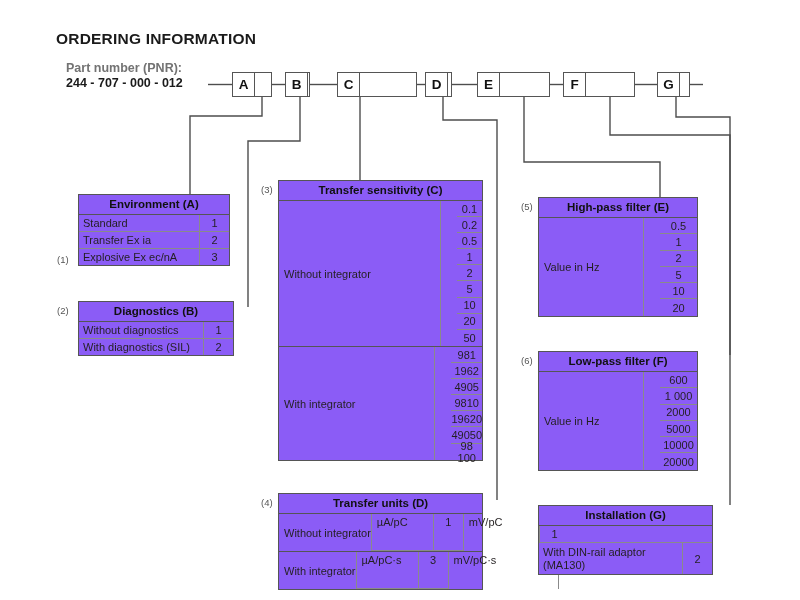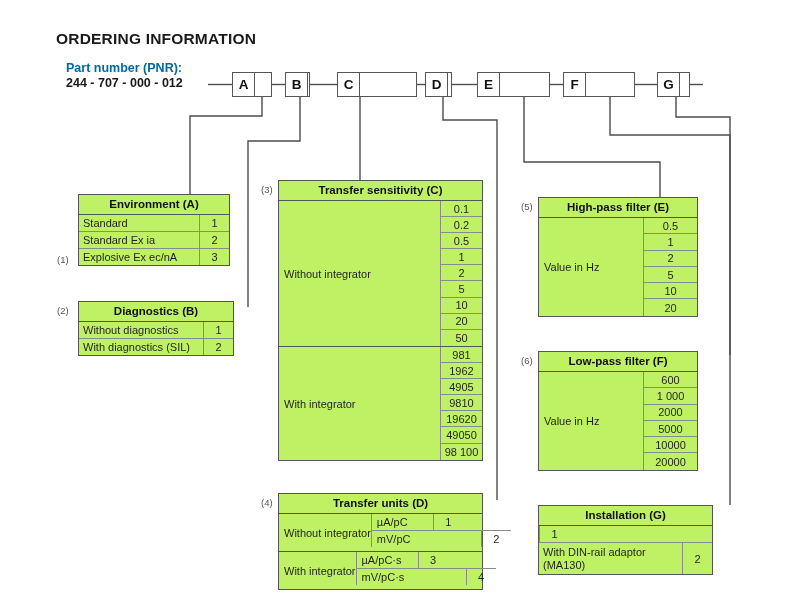--- a/index.html
+++ b/index.html
@@ -17,21 +17,21 @@
   #canvas { position: absolute; inset: 0; width: 800px; height: 512px; }
 
   
   .heading {
     position: absolute; left: 56px; top: 30px;
     font-size: 15.5px; font-weight: bold;
     letter-spacing: .2px; color: #1a1a1a;
   }
   .pnr-label {
     position: absolute; left: 66px; top: 61px;
-    font-size: 12.5px; font-weight: bold; color: #0369a1;
+    font-size: 12.5px; font-weight: bold; color: #737373;
     line-height: 15px; white-space: nowrap;
   }
   .pnr-value {
     position: absolute; left: 66px; top: 76px;
     font-size: 12.5px; font-weight: bold; color: #1a1a1a;
     line-height: 15px; white-space: nowrap;
   }
 
   
   #wires { position: absolute; left: 0; top: 0; width: 800px; height: 600px; }
@@ -48,21 +48,21 @@
     width: 22px; border-right: 1.3px solid #555;
     display: flex; align-items: center; justify-content: center;
     font-size: 13.5px; font-weight: bold; color: #111;
   }
   .pnrbox .slot { flex: 1 1 auto; }
 
   
   .tbl {
     position: absolute;
     border: 1.3px solid #555;
-    background: #bef264;
+    background: #8b5cf6;
     font-size: 11px;
     color: #231f20;
   }
   .tbl .thead {
     text-align: center; font-weight: bold; font-size: 11.5px;
     padding: 3px 0 4px; border-bottom: 1.3px solid #555;
     color: #111; white-space: nowrap;
   }
   .rowline { display: flex; border-bottom: 1px solid #8a8a8a; }
   .rowline:last-child { border-bottom: none; }
@@ -75,21 +75,21 @@
     position: absolute; font-size: 9.5px; color: #555;
   }
 
   
   .split { display: flex; }
   .split .leftcol {
     display: flex; align-items: center;
     padding-left: 5px; white-space: nowrap;
     border-right: 1px solid #8a8a8a;
   }
-  .split .valcol { display: flex; flex-direction: column; }
+  .split .valcol { display: flex; flex-direction: column; margin-left: 16px; }
   .valcol .vrow {
     border-bottom: 1px solid #8a8a8a;
     text-align: center; display: flex;
     align-items: center; justify-content: center;
   }
   .valcol .vrow:last-child { border-bottom: none; }
   .groupsep { border-bottom: 1.3px solid #555; }
 
   
   .unitrow { display: flex; border-bottom: 1px solid #8a8a8a; }
@@ -101,21 +101,21 @@
   .unitrow .u-code {
     width: 30px; min-width: 30px; border-left: 1px solid #8a8a8a;
     text-align: center; padding: 2px 0;
   }
   .u-leftlabel {
     display: flex; align-items: center; padding-left: 5px;
     white-space: nowrap; border-right: none;
   }
   .u-group { display: flex; }
   .u-group + .u-group { border-top: 1.3px solid #555; }
-  .u-rows { display: flex; flex-direction: column; flex: 1 1 auto; }
+  .u-rows { display: flex; flex-direction: row; flex: 1 1 auto; }
 </style>
 </head>
 <body>
 
 <div id="canvas">
 
   <div class="heading">ORDERING INFORMATION</div>
 
   <div class="pnr-label">Part number (PNR):</div>
   <div class="pnr-value">244 - 707 - 000 - 012</div>
@@ -177,21 +177,21 @@
   </div>
 
   <div class="note" style="left:57px;top:254px">(1)</div>
   <div class="tbl" style="left:78px;top:194px;width:152px">
     <div class="thead">Environment (A)</div>
     <div class="rowline">
       <div class="cell-desc" style="flex:1">Standard</div>
       <div class="cell-code">1</div>
     </div>
     <div class="rowline">
-      <div class="cell-desc" style="flex:1">Standard Ex ia</div>
+      <div class="cell-desc" style="flex:1">Transfer Ex ia</div>
       <div class="cell-code">2</div>
     </div>
     <div class="rowline">
       <div class="cell-desc" style="flex:1">Explosive Ex ec/nA</div>
       <div class="cell-code">3</div>
     </div>
   </div>
 
   <div class="note" style="left:57px;top:305px">(2)</div>
   <div class="tbl" style="left:78px;top:301px;width:156px">

